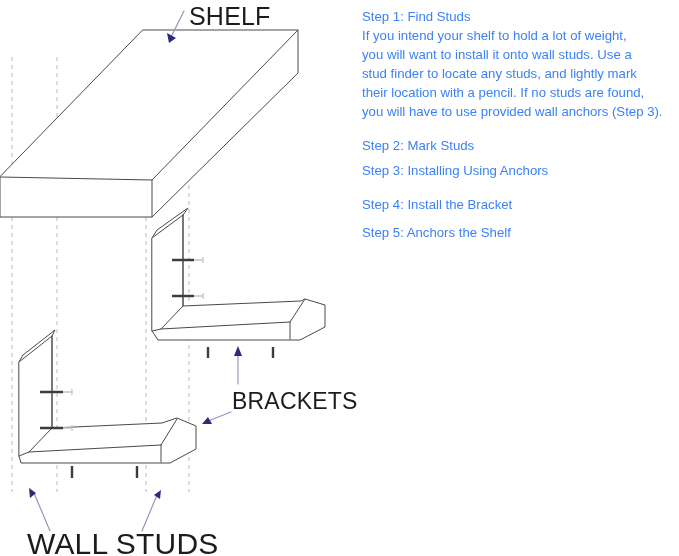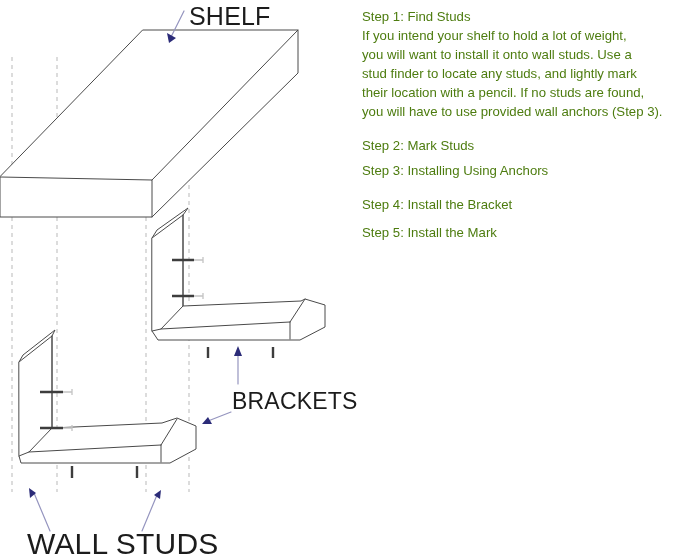--- a/index.html
+++ b/index.html
@@ -16,21 +16,21 @@
   }
   .diagram text{
     font-family:"Liberation Sans",sans-serif;
     letter-spacing:0.2px;
   }
   .label-shelf{font-size:25px;}
   .label-brackets{font-size:23px;}
   .label-wallstuds{font-size:30px;}
   .steps{
     position:absolute;left:362px;top:7px;width:316px;
-    color:#4d7c0f;
+    color:#3b82f6;
     font-size:13.2px;line-height:19px;
   }
   .step{margin:0 0 15px 0;}
   .step:nth-child(2){margin-bottom:6px;}
   .step:nth-child(3){}
   .step:nth-child(4){margin-bottom:9px;}
   .step-title{white-space:pre;}
   .step-body{white-space:pre;}
 </style>
 </head>
@@ -103,17 +103,17 @@
     <div class="step">
       <div class="step-title">Step 2: Mark Studs</div>
     </div>
     <div class="step">
       <div class="step-title">Step 3: Installing Using Anchors</div>
     </div>
     <div class="step">
       <div class="step-title">Step 4: Install the Bracket</div>
     </div>
     <div class="step">
-      <div class="step-title">Step 5: Install the Mark</div>
+      <div class="step-title">Step 5: Anchors the Shelf</div>
     </div>
   </div>
 
 </div>
 
 </body></html>

